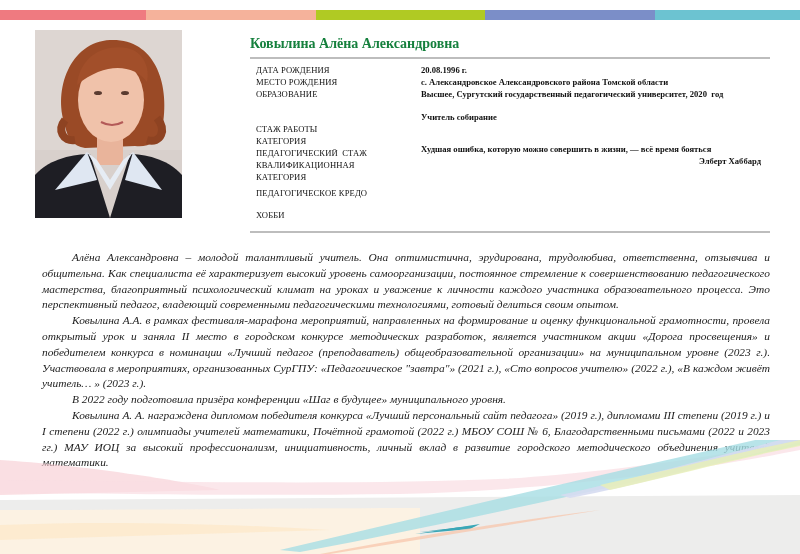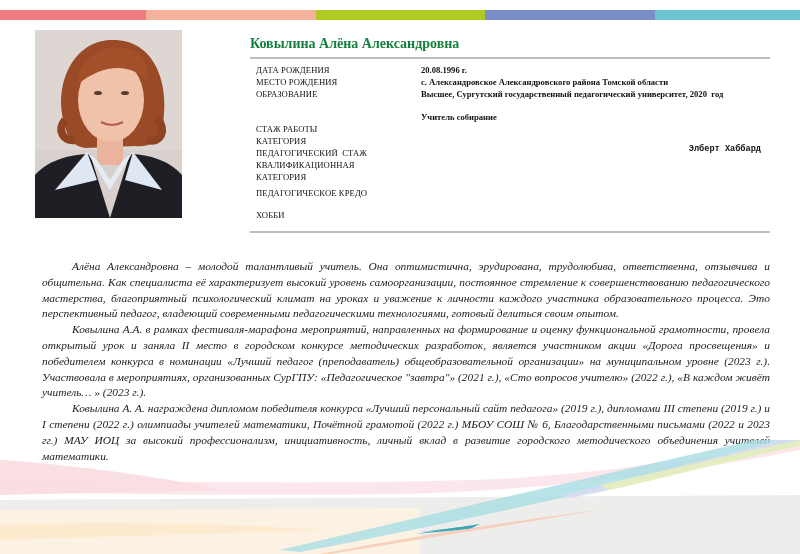--- a/index.html
+++ b/index.html
@@ -23,26 +23,26 @@
   }
   .hr-top { position: absolute; left: 250px; top: 57px; width: 520px; height: 2px; background: #bdbdbd; }
   .hr-bottom { position: absolute; left: 250px; top: 231px; width: 520px; height: 2px; background: #bdbdbd; }
 
   .labels, .values {
     position: absolute; font-size: 8.6px; line-height: 12px; font-weight: bold;
   }
   .labels { left: 256px; top: 64px; width: 145px; font-weight: normal; font-family: "Liberation Serif", serif; letter-spacing: 0.1px; }
   .values { left: 421px; top: 64px; width: 360px; }
   .labels div, .values div { white-space: nowrap; }
-  .author { text-align: right; padding-right: 20px; font-family: Liberation Mono, monospace; }
+  .author { text-align: right; padding-right: 20px; }
 
   .bio {
     position: absolute; left: 42px; top: 250px; width: 728px;
     font-size: 11.4px; line-height: 15.8px; font-style: italic;
-    text-align: justify; color: #222; margin-top: 9px;
+    text-align: justify; color: #222;
   }
   .bio p { margin: 0; text-indent: 30px; }
 
   .deco { position: absolute; left: 0; top: 440px; width: 800px; height: 114px; }
 </style>
 </head>
 <body>
 
 <div class="topbar">
   <div style="width:146px;background:#ef7a80"></div>
@@ -101,29 +101,31 @@
   <div>ХОББИ</div>
 </div>
 
 <div class="values">
   <div>20.08.1996 г.</div>
   <div>с. Александровское Александровского района Томской области</div>
   <div style="white-space:pre">Высшее, Сургутский государственный педагогический университет, 2020  год</div>
   <div style="height:11px"></div>
   <div>Учитель собирание</div>
   <div style="height:20px"></div>
+  <div>Худшая ошибка, которую можно совершить в жизни, — всё время бояться</div>
   <div class="author">Элберт Хаббард</div>
   <div style="height:3px"></div>
 </div>
 
 <div class="hr-bottom"></div>
 
 <div class="bio">
   <p>Алёна Александровна – молодой талантливый учитель. Она оптимистична, эрудирована, трудолюбива, ответственна, отзывчива и общительна. Как специалиста её характеризует высокий уровень самоорганизации, постоянное стремление к совершенствованию педагогического мастерства, благоприятный психологический климат на уроках и уважение к личности каждого участника образовательного процесса. Это перспективный педагог, владеющий современными педагогическими технологиями, готовый делиться своим опытом.</p>
   <p>Ковылина А.А. в рамках фестиваля-марафона мероприятий, направленных на формирование и оценку функциональной грамотности, провела открытый урок и заняла II место в городском конкурсе методических разработок, является участником акции «Дорога просвещения» и победителем конкурса в номинации «Лучший педагог (преподаватель) общеобразовательной организации» на муниципальном уровне (2023 г.). Участвовала в мероприятиях, организованных СурГПУ: «Педагогическое "завтра"» (2021 г.), «Сто вопросов учителю» (2022 г.), «В каждом живёт учитель… » (2023 г.).</p>
+  <p>В 2022 году подготовила призёра конференции «Шаг в будущее» муниципального уровня.</p>
   <p>Ковылина А. А. награждена дипломом победителя конкурса «Лучший персональный сайт педагога» (2019 г.), дипломами III степени (2019 г.) и I степени (2022 г.) олимпиады учителей математики, Почётной грамотой (2022 г.) МБОУ СОШ № 6, Благодарственными письмами (2022 и 2023 гг.) МАУ ИОЦ за высокий профессионализм, инициативность, личный вклад в развитие городского методического объединения учителей математики.</p>
 </div>
 
 <svg class="deco" viewBox="0 0 800 114" preserveAspectRatio="none">
   <rect x="0" y="70" width="800" height="44" fill="#ebebea"></rect>
   <path d="M0 60 L800 55 L800 114 L0 114 Z" fill="#ededec"></path>
   <path d="M0 70 C150 70 300 68 420 68 L420 114 L0 114 Z" fill="#fdf2e2" opacity="0.9"></path>
   <path d="M0 85 C120 80 250 85 330 90 L0 100 Z" fill="#fde8c8" opacity="0.7"></path>
   <path d="M0 20 C80 25 180 40 220 50 L0 55 Z" fill="#f7c9d0" opacity="0.6"></path>
   <path d="M0 40 C200 42 380 45 520 38 C600 32 700 20 800 0 L800 10 C700 30 560 50 400 54 C250 56 100 54 0 52 Z" fill="#f9dde2" opacity="0.7"></path>

